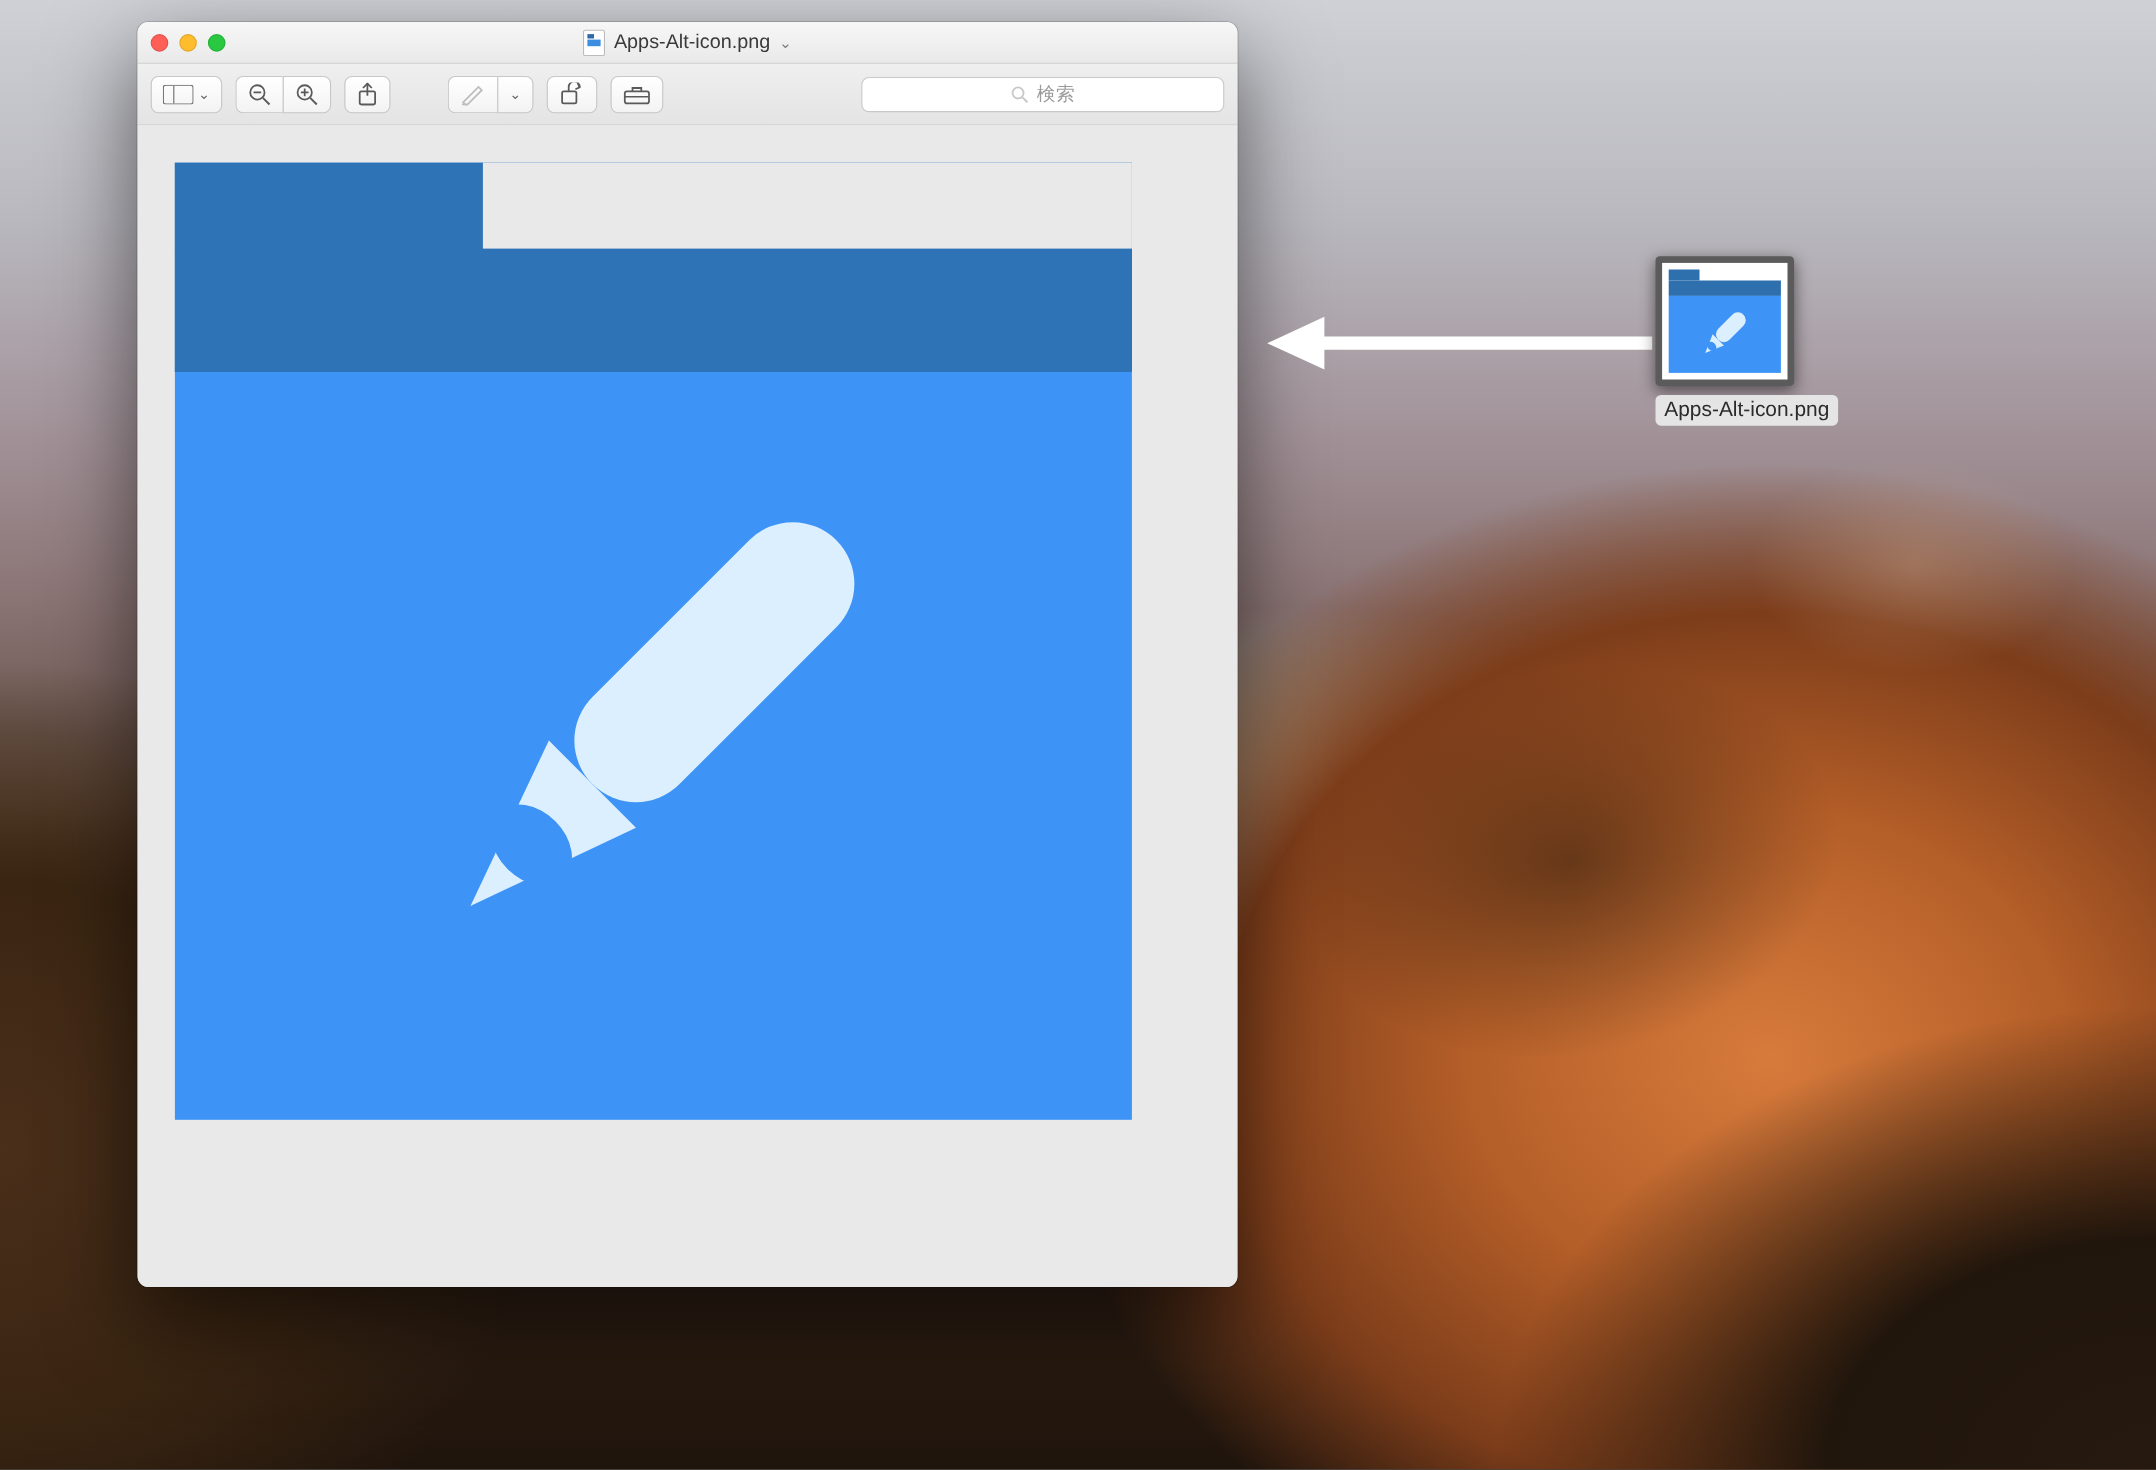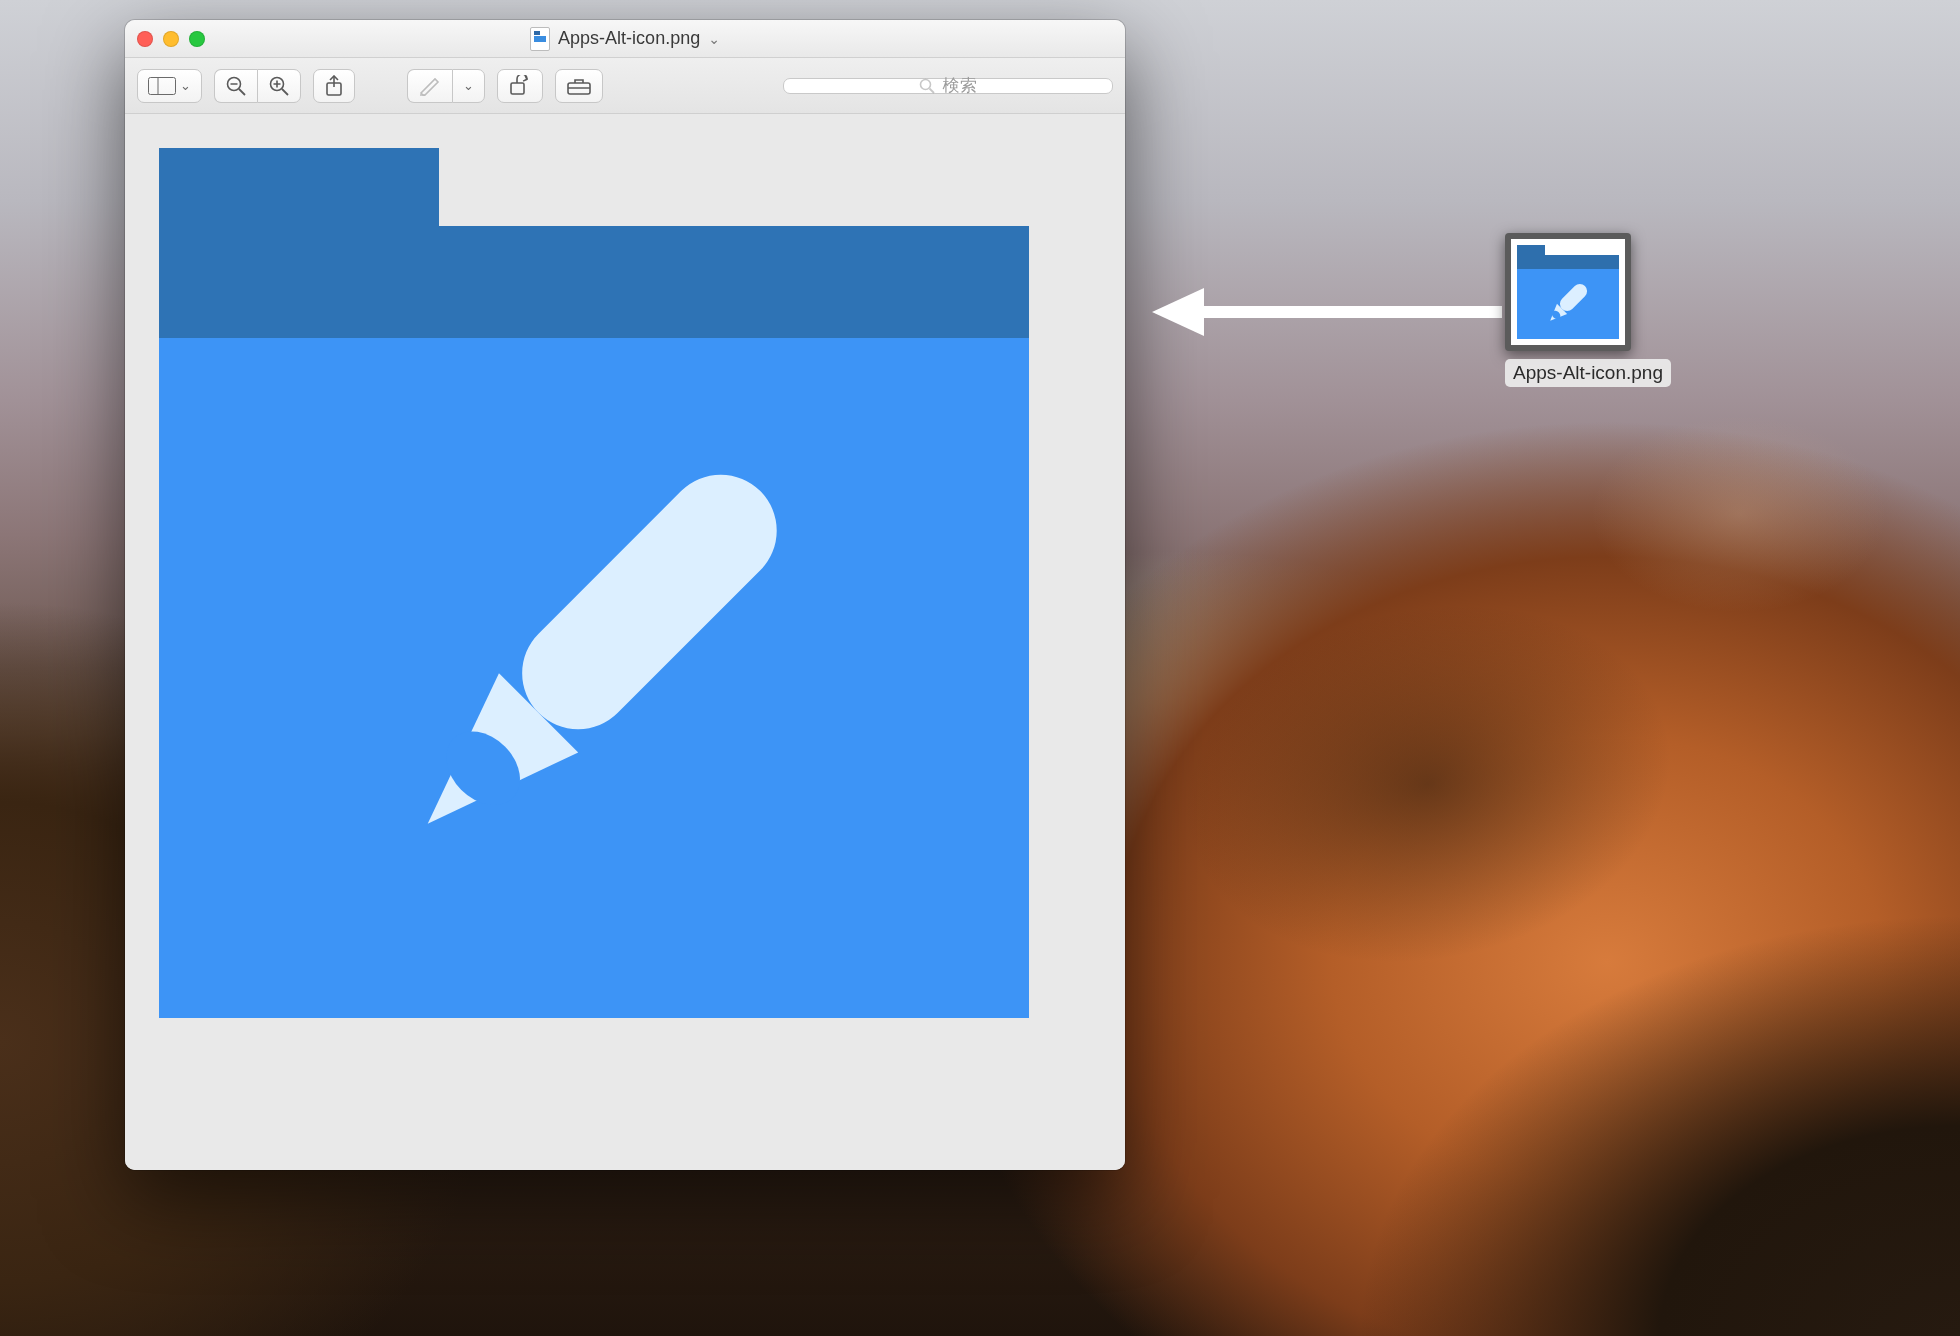--- a/index.html
+++ b/index.html
@@ -114,21 +114,21 @@
   .seg .btn:last-child  { border-top-right-radius: 7px; border-bottom-right-radius: 7px; border-right-width: 1px; }
   .btn.disabled { color: #b7b7b7; }
   .spacer { width: 28px; }
 
   .searchwrap {
     flex: 1;
     max-width: 330px;
     margin-left: auto;
   }
   .search {
-    width: 100%; height: 16px;
+    width: 100%; height: 32px;
     border: 1px solid #c9c9c9;
     border-radius: 7px;
     background: #fff;
     display: flex; align-items: center; justify-content: center;
     gap: 8px; color: #9b9b9b; font-size: 17px;
   }
   .search svg { opacity: .55; }
   .search span { letter-spacing: .5px; }
 
   

